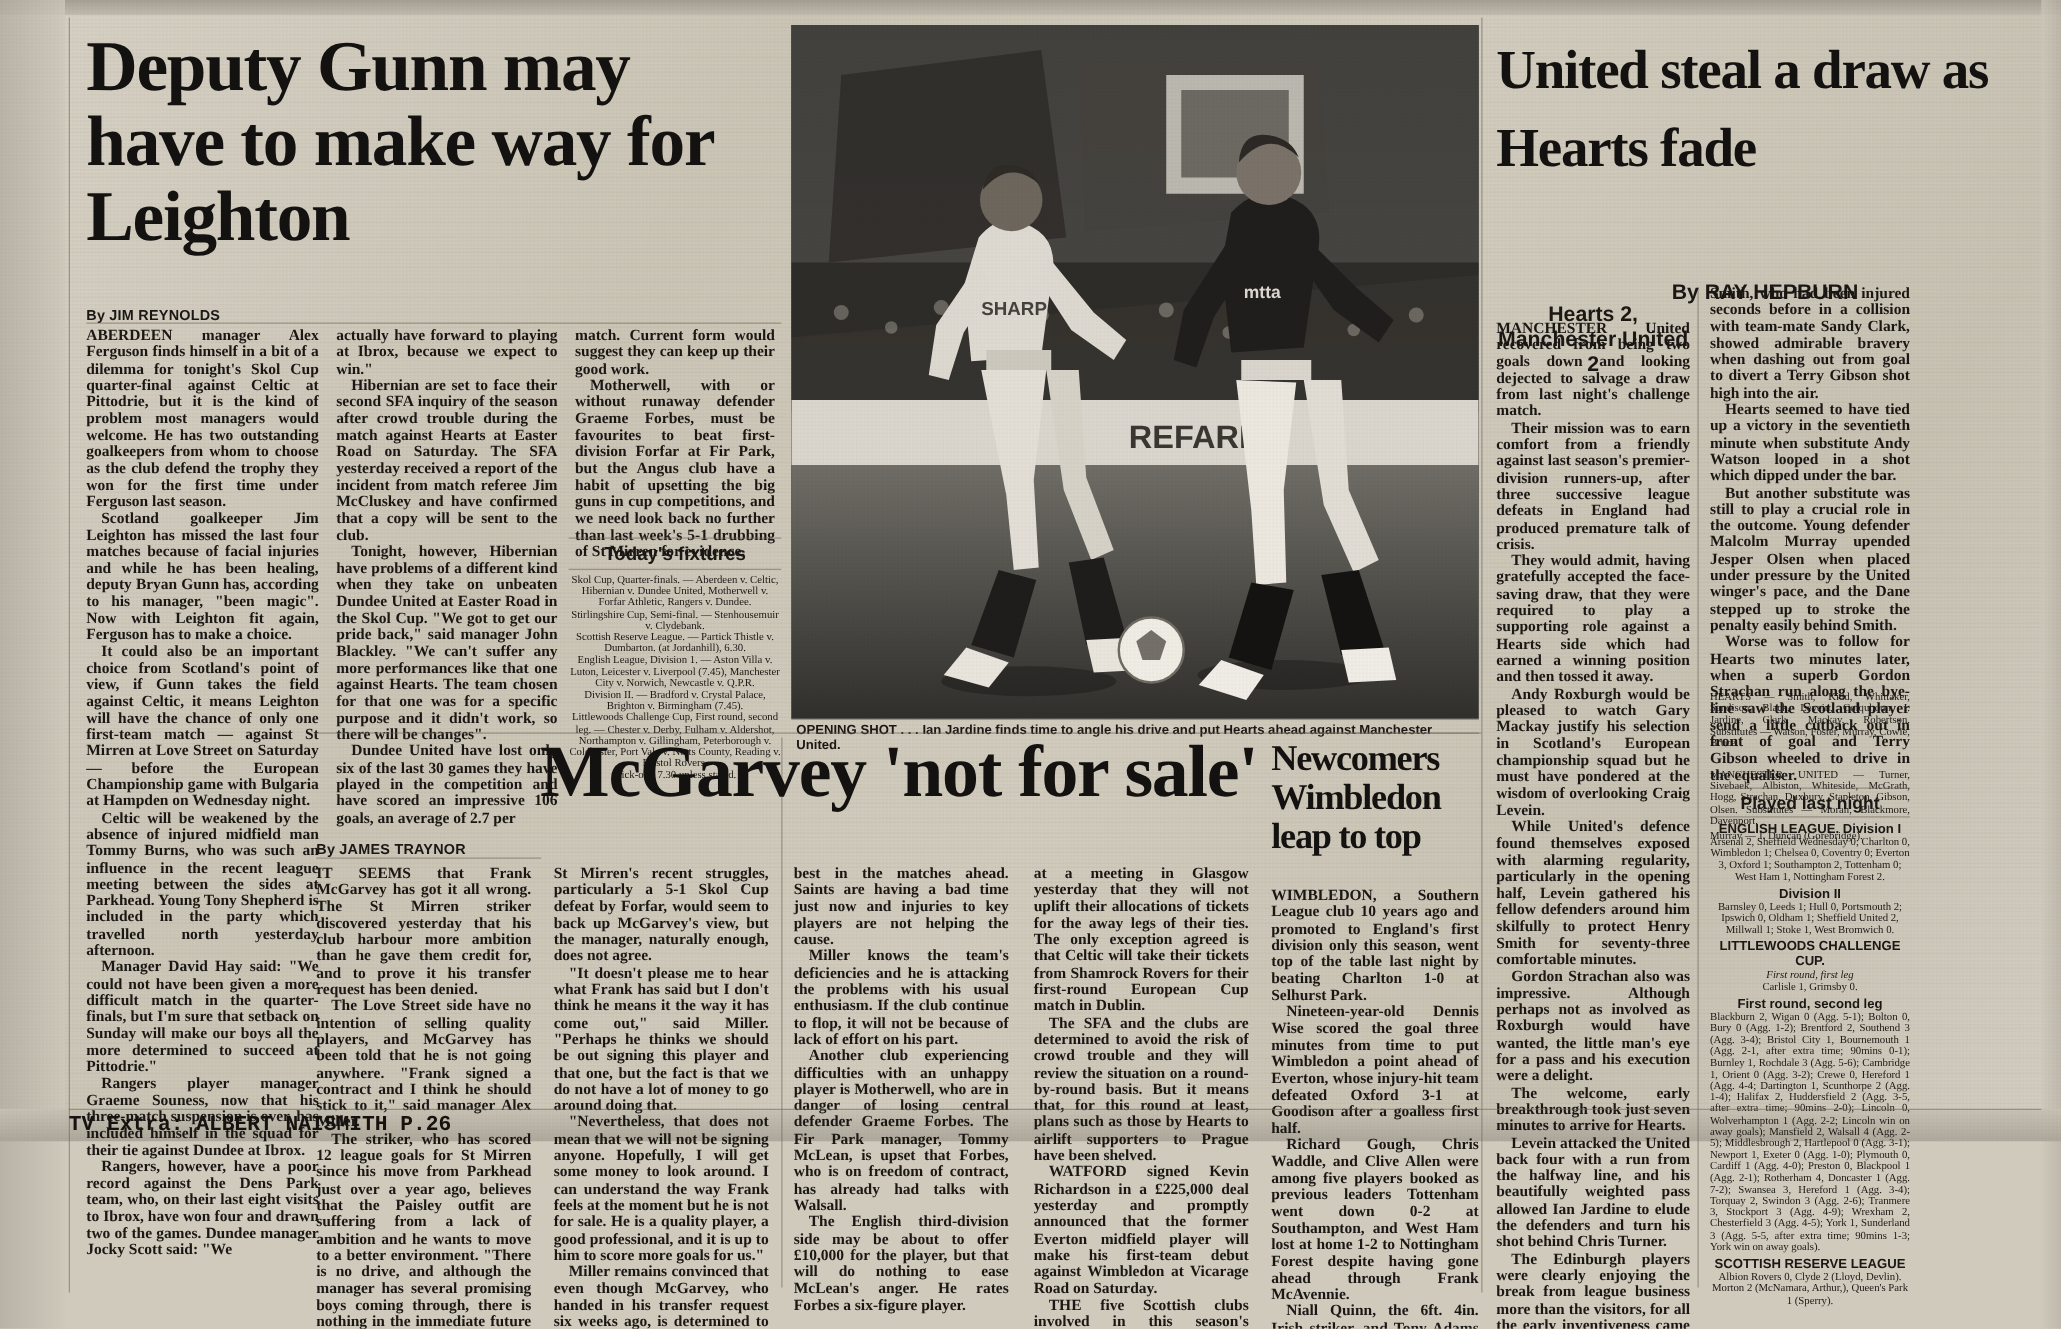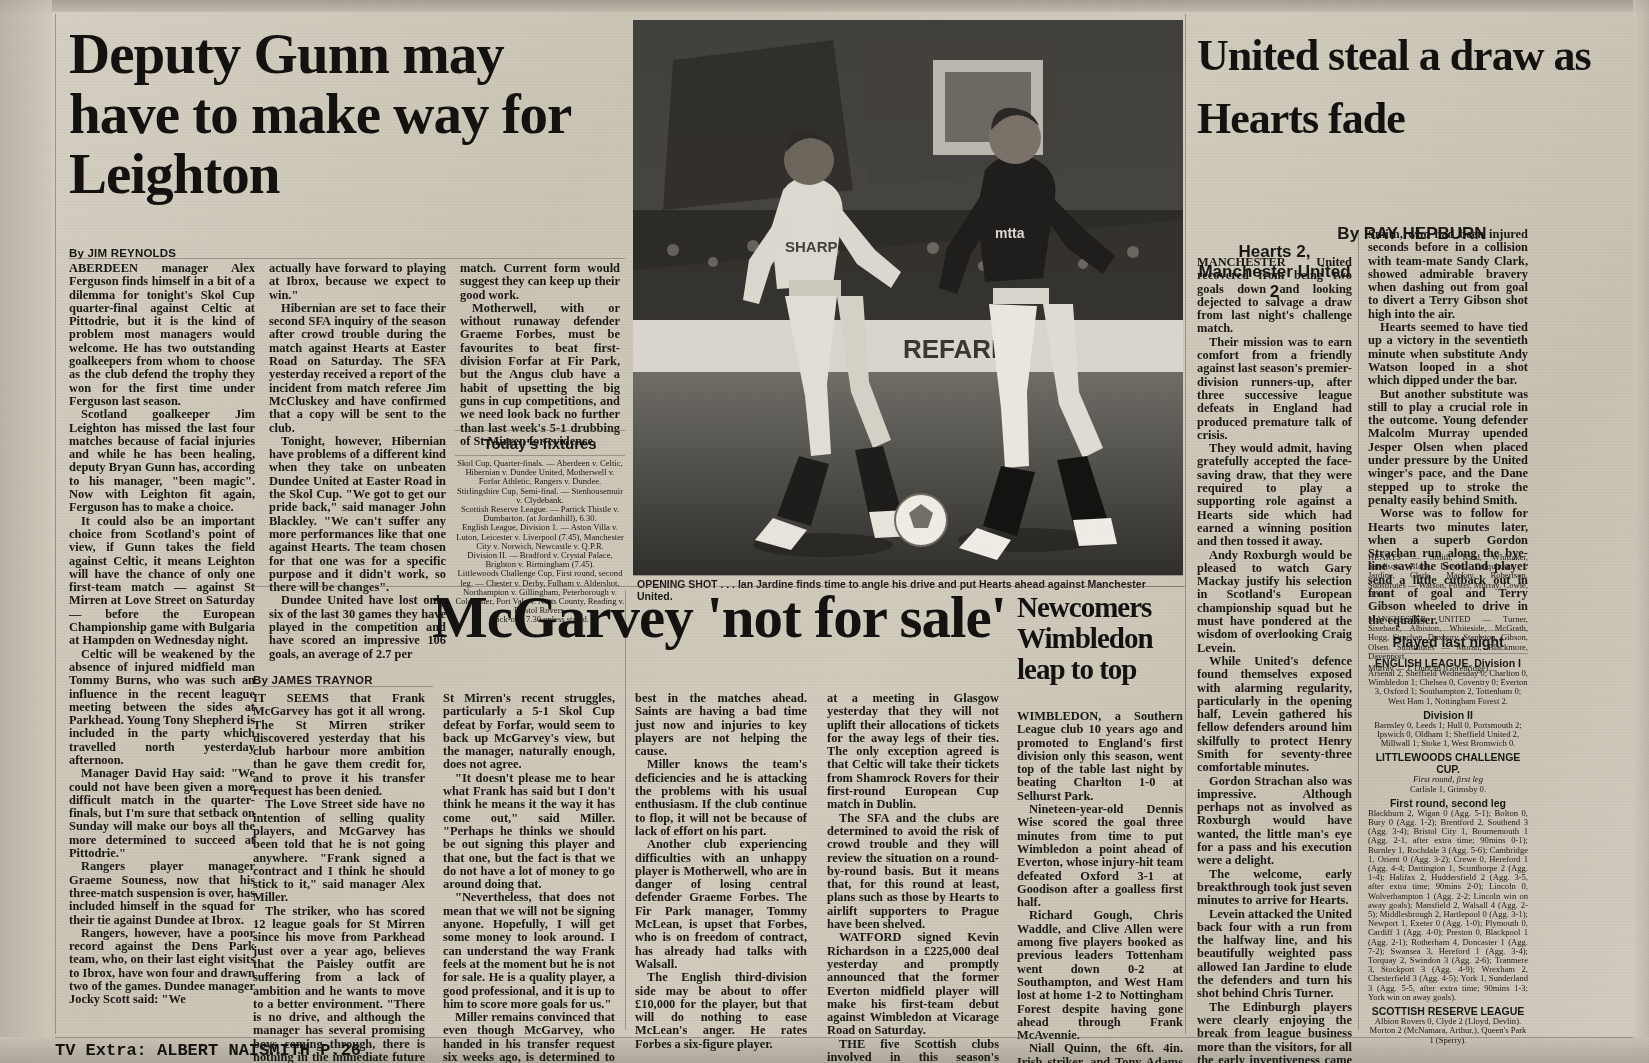--- a/index.html
+++ b/index.html
@@ -2,21 +2,21 @@
 <html><head>
 <meta charset="utf-8">
 <style>
   html,body{margin:0;padding:0;}
   body{
     width:1649px;height:1063px;overflow:hidden;
     background:#cfcabc;
     font-family:"Liberation Serif", serif;
     color:#1a1714;
   }
-  .page{position:relative;width:1649px;height:1063px;
+  .page{position:relative;width:1649px;height:913px;
     background:
       repeating-linear-gradient(0deg, rgba(0,0,0,0.022) 0px, rgba(0,0,0,0.022) 1px, rgba(255,255,255,0.0) 1px, rgba(255,255,255,0.0) 3px),
       linear-gradient(120deg,#d6d1c4 0%,#cbc5b6 30%,#d2ccbe 55%,#c8c2b3 80%,#d3cec1 100%);
   }
   
   .edge-top{position:absolute;left:0;top:0;width:1649px;height:12px;background:linear-gradient(180deg,#9c978a,#bdb8ab);opacity:.85;}
   .edge-left{position:absolute;left:0;top:0;width:52px;height:1063px;background:linear-gradient(90deg,#b2ada0,#cdc8ba);opacity:.8;}
   .edge-bottom{position:absolute;left:0;bottom:0;width:1649px;height:26px;background:linear-gradient(0deg,#a9a497,#c6c1b3);opacity:.9;}
   .edge-right{position:absolute;right:0;top:0;width:16px;height:1063px;background:linear-gradient(270deg,#b6b1a4,#cdc8ba);opacity:.7;}
 

